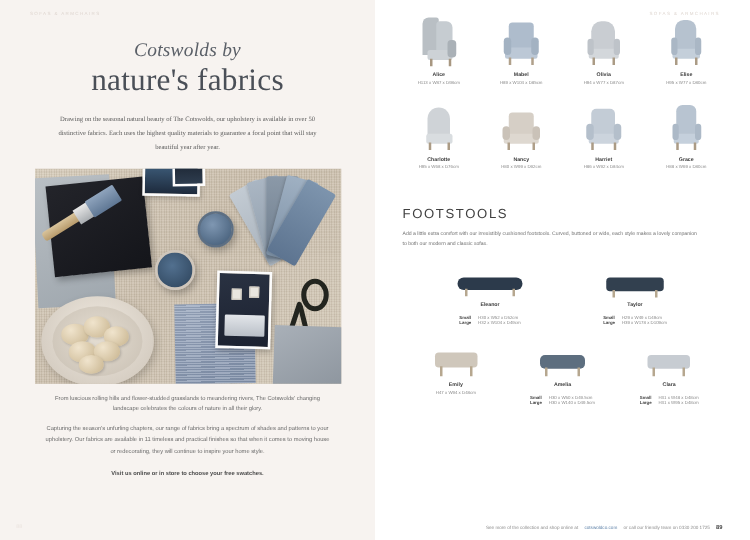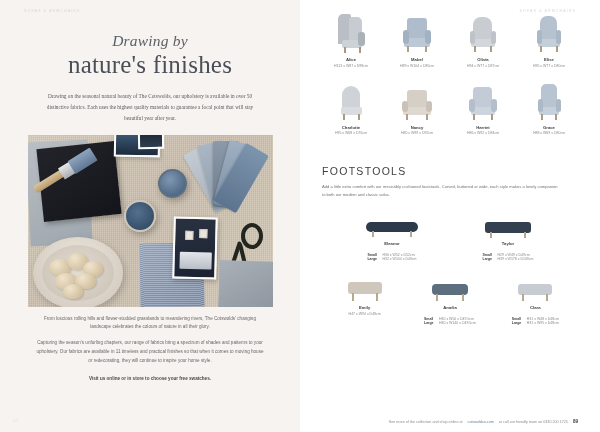--- a/index.html
+++ b/index.html
@@ -268,22 +268,22 @@
 </head>
 <body>
 
 <div class="spread">
 
   <div class="page-left">
 
     <div class="run-head left">SOFAS &amp; ARMCHAIRS</div>
 
     <div class="hero-title-wrap">
-      <div class="script-line">Drawing by</div>
-      <div class="serif-line">nature's finishes</div>
+      <div class="script-line">Cotswolds by</div>
+      <div class="serif-line">nature's fabrics</div>
     </div>
 
     <div class="intro-copy">Drawing on the seasonal natural beauty of The Cotswolds, our upholstery is available in over 50 distinctive fabrics. Each uses the highest quality materials to guarantee a focal point that will stay beautiful year after year.</div>
 
     <div class="photo">
       <div class="linen-base"></div>
 
       <div class="sw sw-grey-l"></div>
       <div class="sw sw-black"></div>
 

